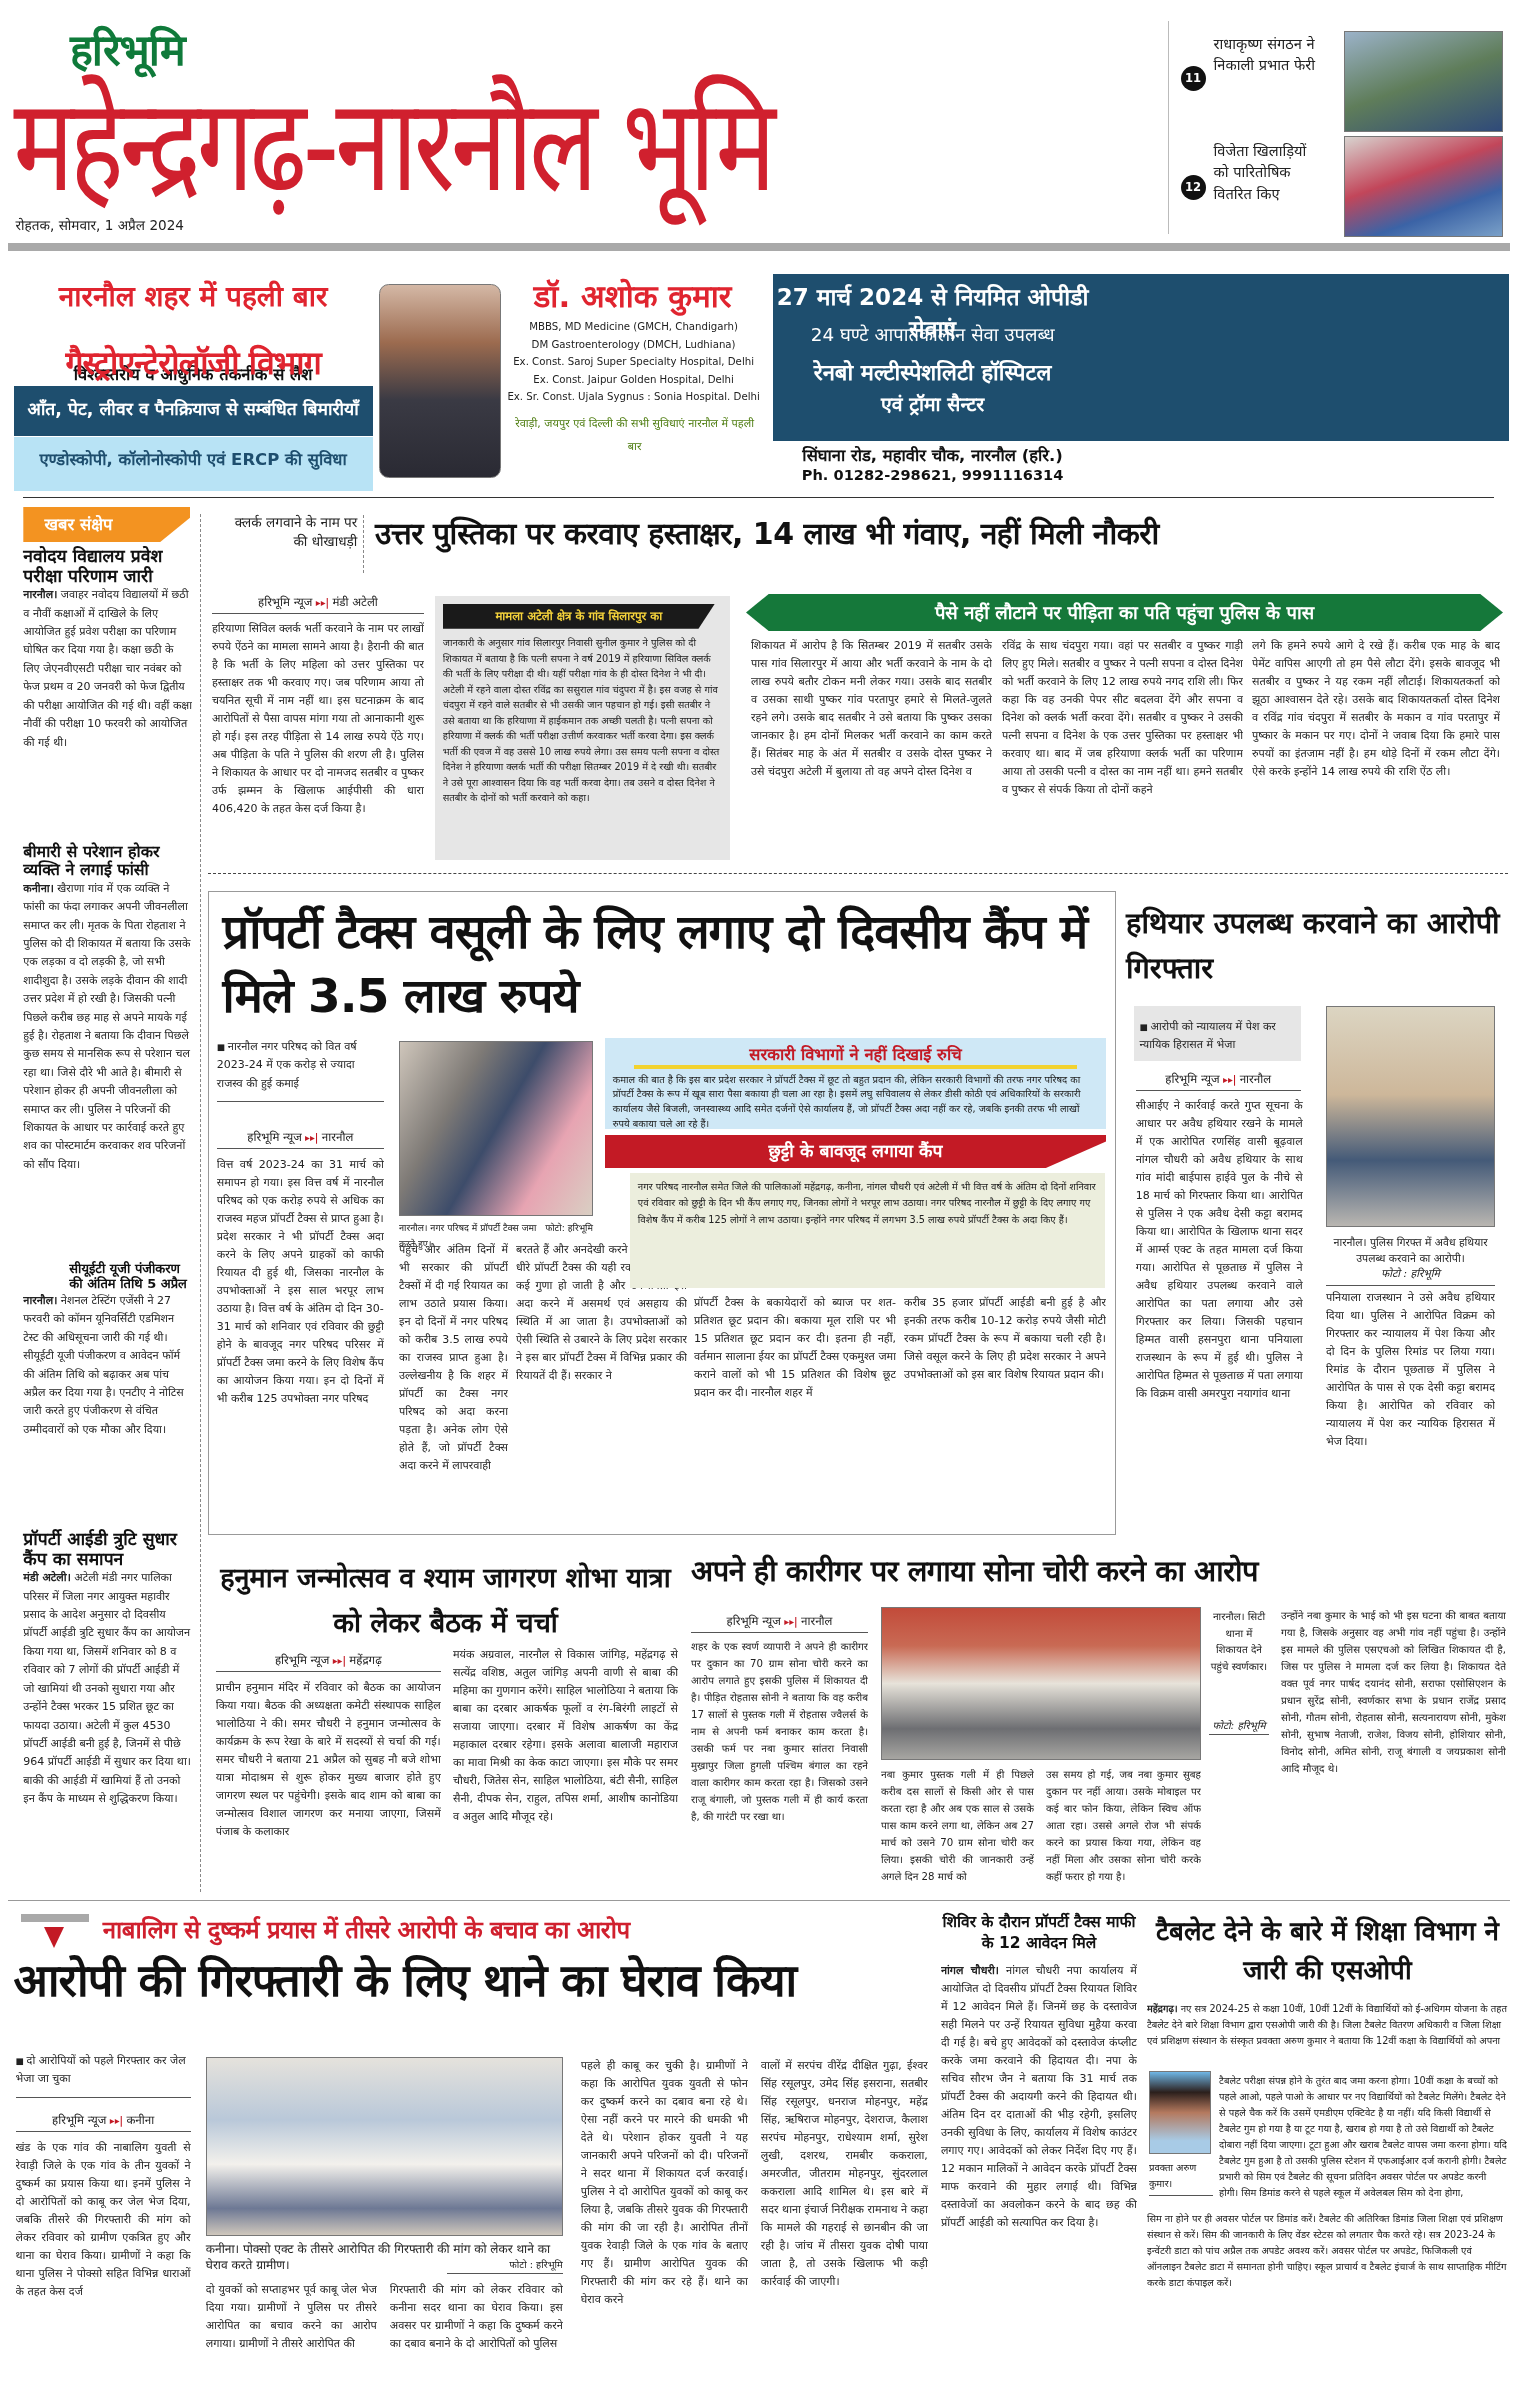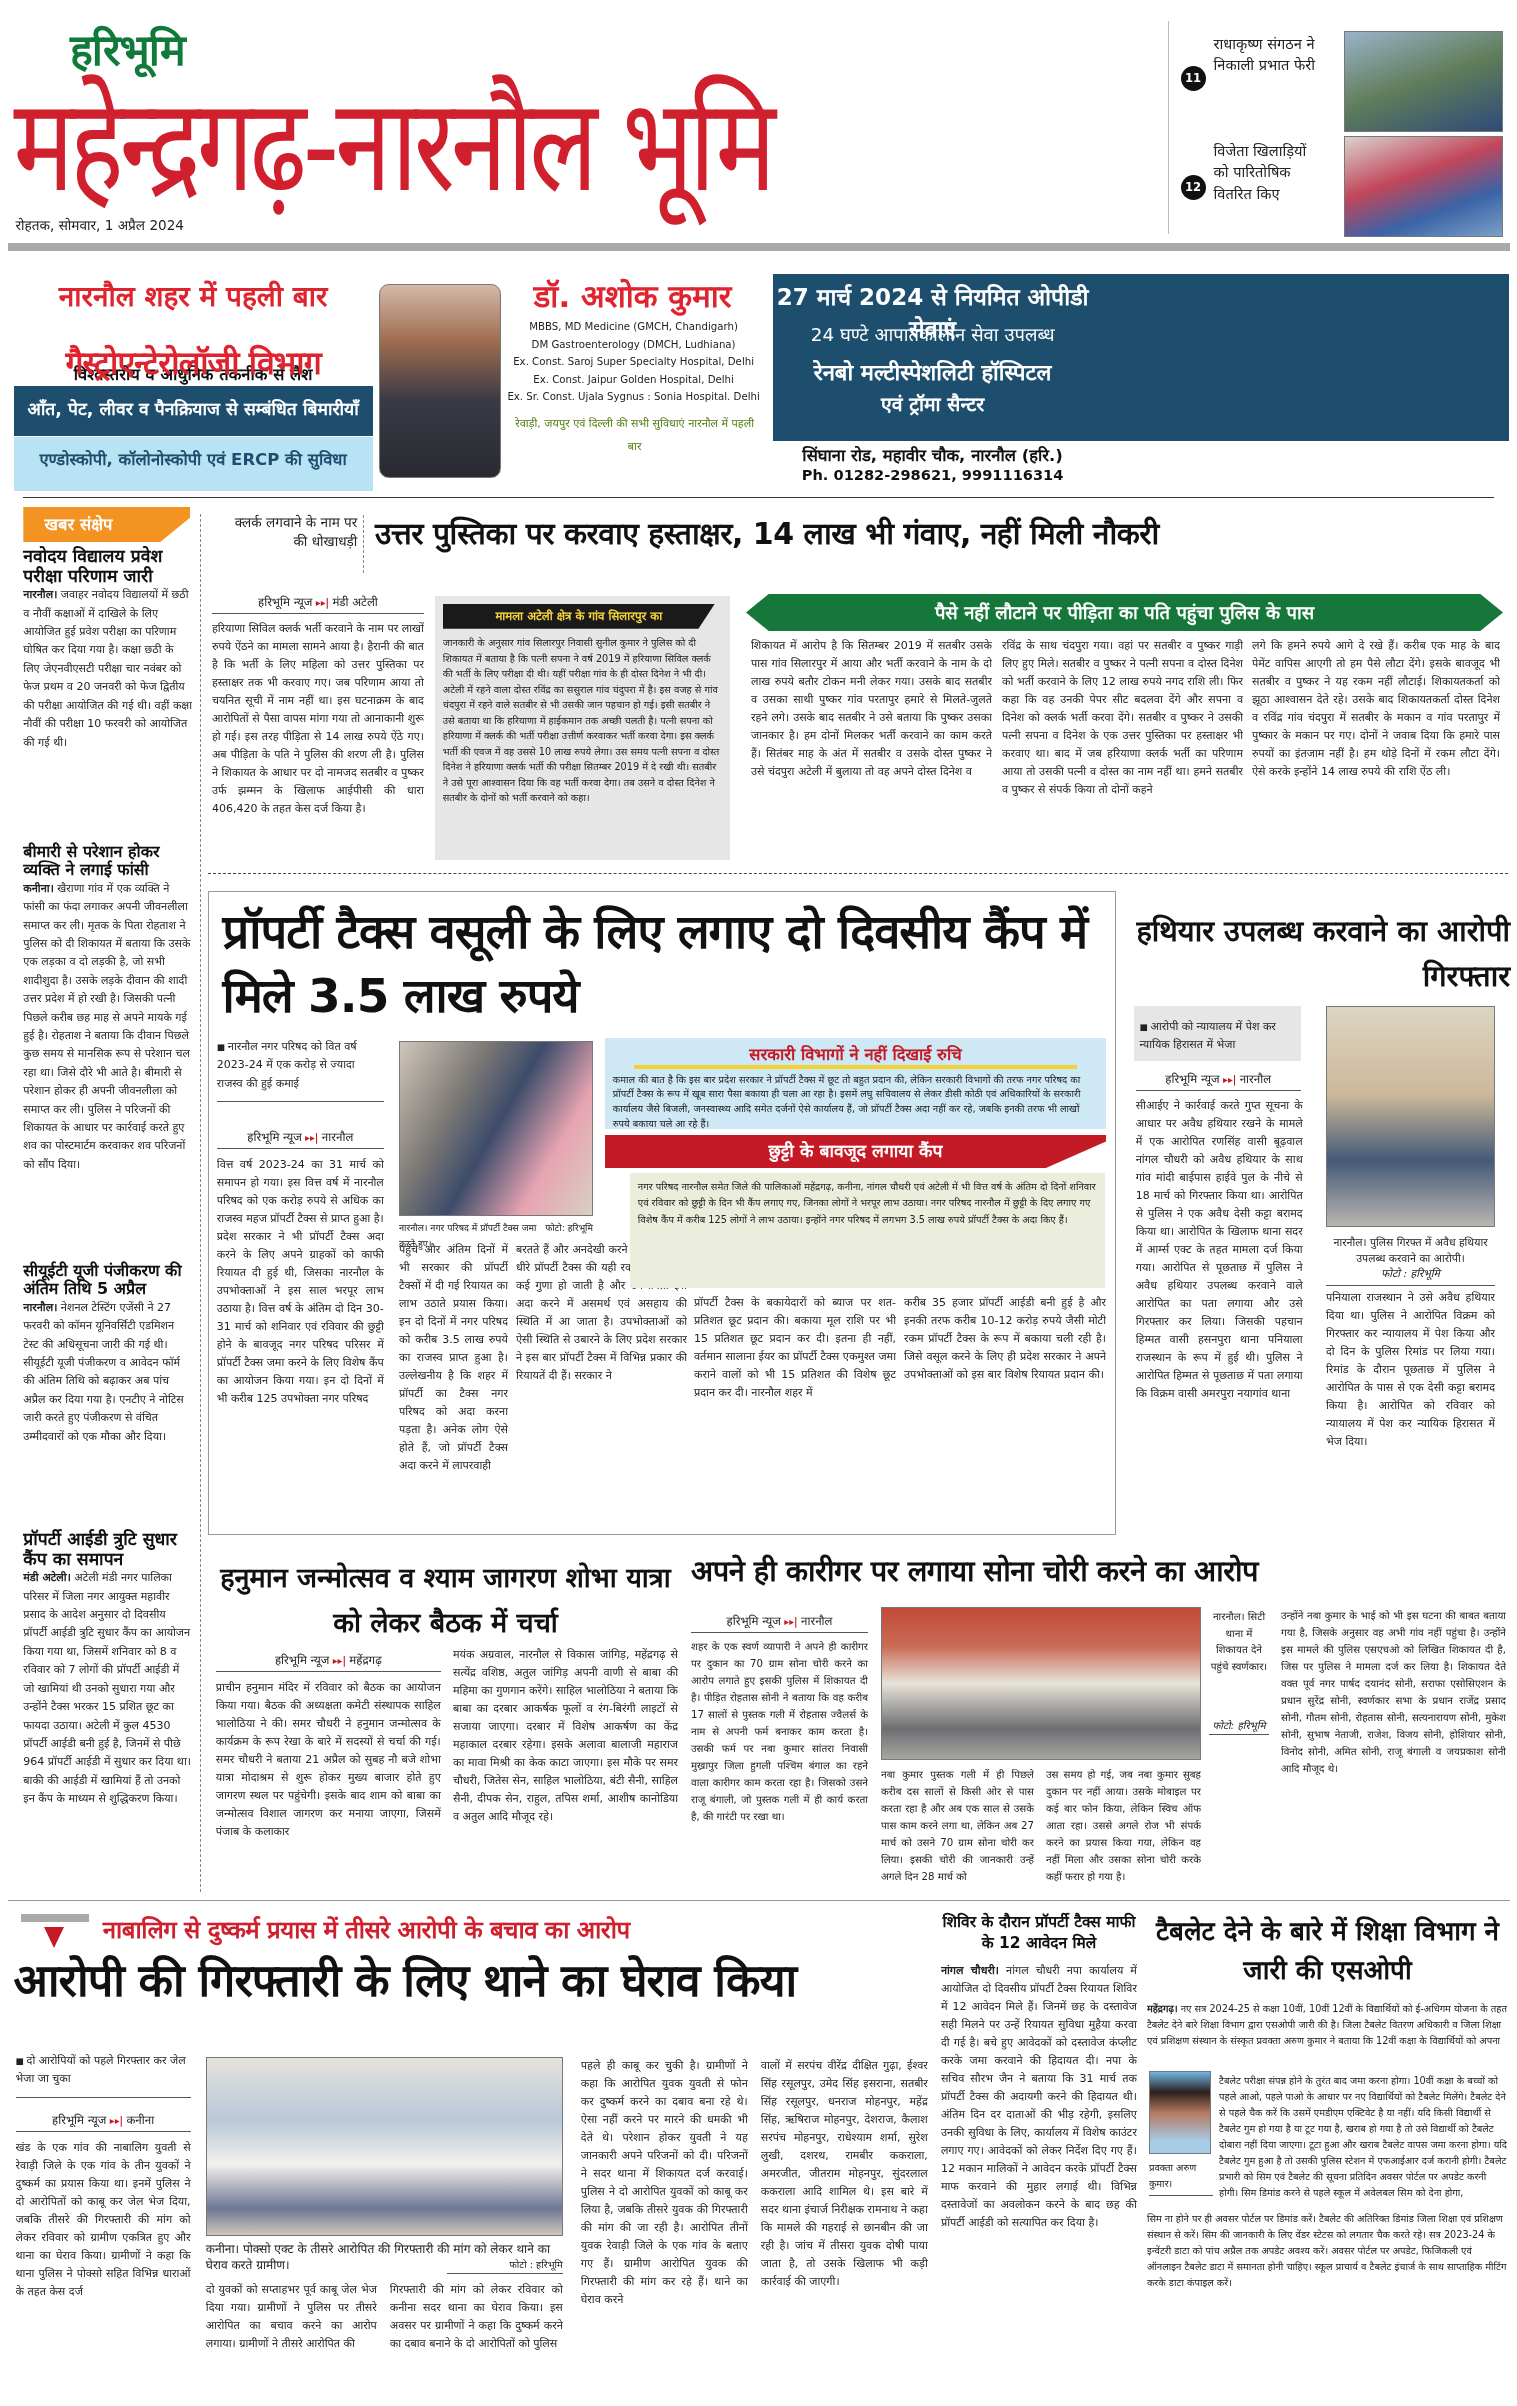--- a/index.html
+++ b/index.html
@@ -81,21 +81,21 @@
     </div>
   </div>
   <div class="abs" style="left:3.9px;top:338px;width:169px;">
     <div class="hd" style="font-size:16px;">बीमारी से परेशान होकर व्यक्ति ने लगाई फांसी</div>
     <div class="txt" style="font-size:11px;line-height:18.4px;text-align:left;">
       <b>कनीना।</b>
       <span>खैराणा गांव में एक व्यक्ति ने फांसी का फंदा लगाकर अपनी जीवनलीला समाप्त कर ली। मृतक के पिता रोहताश ने पुलिस को दी शिकायत में बताया कि उसके एक लड़का व दो लड़की है, जो सभी शादीशुदा है। उसके लड़के दीवान की शादी उत्तर प्रदेश में हो रखी है। जिसकी पत्नी पिछले करीब छह माह से अपने मायके गई हुई है। रोहताश ने बताया कि दीवान पिछले कुछ समय से मानसिक रूप से परेशान चल रहा था। जिसे दौरे भी आते है। बीमारी से परेशान होकर ही अपनी जीवनलीला को समाप्त कर ली। पुलिस ने परिजनों की शिकायत के आधार पर कार्रवाई करते हुए शव का पोस्टमार्टम करवाकर शव परिजनों को सौंप दिया।</span>
     </div>
   </div>
   <div class="abs" style="left:3.9px;top:757px;width:169px;">
-    <div class="hd" style="font-size:16px;">सीयूईटी यूजी पंजीकरण की अंतिम तिथि 5 अप्रैल</div>
+    <div class="hd" style="font-size:13px;margin-left:46px;">सीयूईटी यूजी पंजीकरण की अंतिम तिथि 5 अप्रैल</div>
     <div class="txt" style="font-size:11px;line-height:18.4px;text-align:left;">
       <b>नारनौल।</b>
       <span>नेशनल टेस्टिंग एजेंसी ने 27 फरवरी को कॉमन यूनिवर्सिटी एडमिशन टेस्ट की अधिसूचना जारी की गई थी। सीयूईटी यूजी पंजीकरण व आवेदन फॉर्म की अंतिम तिथि को बढ़ाकर अब पांच अप्रैल कर दिया गया है। एनटीए ने नोटिस जारी करते हुए पंजीकरण से वंचित उम्मीदवारों को एक मौका और दिया।</span>
     </div>
   </div>
   <div class="abs" style="left:3.9px;top:1024px;width:169px;">
     <div class="hd" style="font-size:17.5px;">प्रॉपर्टी आईडी त्रुटि सुधार कैंप का समापन</div>
     <div class="txt" style="font-size:11px;line-height:18.4px;text-align:left;">
       <b>मंडी अटेली।</b>
       <span>अटेली मंडी नगर पालिका परिसर में जिला नगर आयुक्त महावीर प्रसाद के आदेश अनुसार दो दिवसीय प्रॉपर्टी आईडी त्रुटि सुधार कैंप का आयोजन किया गया था, जिसमें शनिवार को 8 व रविवार को 7 लोगों की प्रॉपर्टी आईडी में जो खामियां थी उनको सुधारा गया और उन्होंने टैक्स भरकर 15 प्रशित छूट का फायदा उठाया। अटेली में कुल 4530 प्रॉपर्टी आईडी बनी हुई है, जिनमें से पीछे 964 प्रॉपर्टी आईडी में सुधार कर दिया था। बाकी की आईडी में खामियां हैं तो उनको इन कैंप के माध्यम से शुद्धिकरण किया।</span>
@@ -147,21 +147,21 @@
     <div style="text-align:center;font-size:16.5px;font-weight:bold;color:#c31a25;margin:3.9px 29px 0;border-bottom:4.9px solid #f2d22f;">सरकारी विभागों ने नहीं दिखाई रुचि</div>
     <div class="txt txt-c" style="padding:3.9px 7.8px;font-size:9.7px;line-height:14.6px;text-align:left;">कमाल की बात है कि इस बार प्रदेश सरकार ने प्रॉपर्टी टैक्स में छूट तो बहुत प्रदान की, लेकिन सरकारी विभागों की तरफ नगर परिषद का प्रॉपर्टी टैक्स के रूप में खूब सारा पैसा बकाया ही चला आ रहा है। इसमें लघु सचिवालय से लेकर डीसी कोठी एवं अधिकारियों के सरकारी कार्यालय जैसे बिजली, जनस्वास्थ्य आदि समेत दर्जनों ऐसे कार्यालय हैं, जो प्रॉपर्टी टैक्स अदा नहीं कर रहे, जबकि इनकी तरफ भी लाखों रुपये बकाया चले आ रहे हैं।</div>
   </div>
   <div class="abs" style="left:396px;top:243px;width:501px;height:33px;background:#c31a25;color:#fff;font-size:17.5px;font-weight:bold;text-align:center;line-height:33px;clip-path:polygon(0 0,100% 0,100% 20%,88% 100%,0 100%);">छुट्टी के बावजूद लगाया कैंप</div>
   <div class="abs txt txt-c" style="left:421px;top:281px;width:475px;height:115px;background:#eceedd;padding:5.8px 7.8px;font-size:9.7px;line-height:16.5px;text-align:left;">नगर परिषद नारनौल समेत जिले की पालिकाओं महेंद्रगढ़, कनीना, नांगल चौधरी एवं अटेली में भी वित्त वर्ष के अंतिम दो दिनों शनिवार एवं रविवार को छुट्टी के दिन भी कैंप लगाए गए, जिनका लोगों ने भरपूर लाभ उठाया। नगर परिषद नारनौल में छुट्टी के दिए लगाए गए विशेष कैंप में करीब 125 लोगों ने लाभ उठाया। इन्होंने नगर परिषद में लगभग 3.5 लाख रुपये प्रॉपर्टी टैक्स के अदा किए हैं।</div>
   <div class="abs txt" style="left:485px;top:402px;width:202px;height:229px;">प्रॉपर्टी टैक्स के बकायेदारों को ब्याज पर शत-प्रतिशत छूट प्रदान की। बकाया मूल राशि पर भी 15 प्रतिशत छूट प्रदान कर दी। इतना ही नहीं, वर्तमान सालाना ईयर का प्रॉपर्टी टैक्स एकमुश्त जमा कराने वालों को भी 15 प्रतिशत की विशेष छूट प्रदान कर दी। नारनौल शहर में</div>
   <div class="abs txt" style="left:695px;top:402px;width:202px;height:229px;">करीब 35 हजार प्रॉपर्टी आईडी बनी हुई है और इनकी तरफ करीब 10-12 करोड़ रुपये जैसी मोटी रकम प्रॉपर्टी टैक्स के रूप में बकाया चली रही है। जिसे वसूल करने के लिए ही प्रदेश सरकार ने अपने उपभोक्ताओं को इस बार विशेष रियायत प्रदान की।</div>
 </div>
 
 <div class="abs" style="left:1126px;top:891px;width:384px;height:644px;">
-  <div class="abs hd" style="left:0;top:18px;width:384px;text-align:right;font-size:29px;line-height:45px;">हथियार उपलब्ध करवाने का आरोपी गिरफ्तार</div>
+  <div class="abs hd" style="left:0;top:10px;width:384px;text-align:left;font-size:29px;line-height:45px;">हथियार उपलब्ध करवाने का आरोपी गिरफ्तार</div>
   <div class="abs bullet" style="left:7.8px;top:115px;width:167px;background:#e6e6e6;font-size:11px;line-height:17.5px;padding:11.6px 5.8px 7.8px;color:#222;">आरोपी को न्यायालय में पेश कर न्यायिक हिरासत में भेजा</div>
   <div class="abs byline" style="left:9.7px;top:180px;width:165px;">
     <span>हरिभूमि न्यूज</span><b> ▸▸| </b><span>नारनौल</span>
   </div>
   <div class="abs txt" style="left:9.7px;top:206px;width:167px;height:435px;">सीआईए ने कार्रवाई करते गुप्त सूचना के आधार पर अवैध हथियार रखने के मामले में एक आरोपित रणसिंह वासी बूढ़वाल नांगल चौधरी को अवैध हथियार के साथ गांव मांदी बाईपास हाईवे पुल के नीचे से 18 मार्च को गिरफ्तार किया था। आरोपित से पुलिस ने एक अवैध देसी कट्टा बरामद किया था। आरोपित के खिलाफ थाना सदर में आर्म्स एक्ट के तहत मामला दर्ज किया गया। आरोपित से पूछताछ में पुलिस ने अवैध हथियार उपलब्ध करवाने वाले आरोपित का पता लगाया और उसे गिरफ्तार कर लिया। जिसकी पहचान हिम्मत वासी हसनपुरा थाना पनियाला राजस्थान के रूप में हुई थी। पुलिस ने आरोपित हिम्मत से पूछताछ में पता लगाया कि विक्रम वासी अमरपुरा नयागांव थाना</div>
   <div class="abs photo" style="left:200px;top:115px;width:169px;height:221px;background:linear-gradient(180deg,#dcd5c2,#cdb79a 40%,#445a78 70%,#b9b6b1);"></div>
   <div class="abs caption" style="left:200px;top:344px;width:169px;text-align:center;">नारनौल। पुलिस गिरफ्त में अवैध हथियार उपलब्ध करवाने का आरोपी।</div>
   <div class="abs caption" style="left:200px;top:375px;width:169px;text-align:center;font-style:italic;border-bottom:1.9px solid #555;padding-bottom:3.9px;">फोटो : हरिभूमि</div>
   <div class="abs txt" style="left:200px;top:398px;width:169px;height:243px;">पनियाला राजस्थान ने उसे अवैध हथियार दिया था। पुलिस ने आरोपित विक्रम को गिरफ्तार कर न्यायालय में पेश किया और दो दिन के पुलिस रिमांड पर लिया गया। रिमांड के दौरान पूछताछ में पुलिस ने आरोपित के पास से एक देसी कट्टा बरामद किया है। आरोपित को रविवार को न्यायालय में पेश कर न्यायिक हिरासत में भेज दिया।</div>
 </div>

